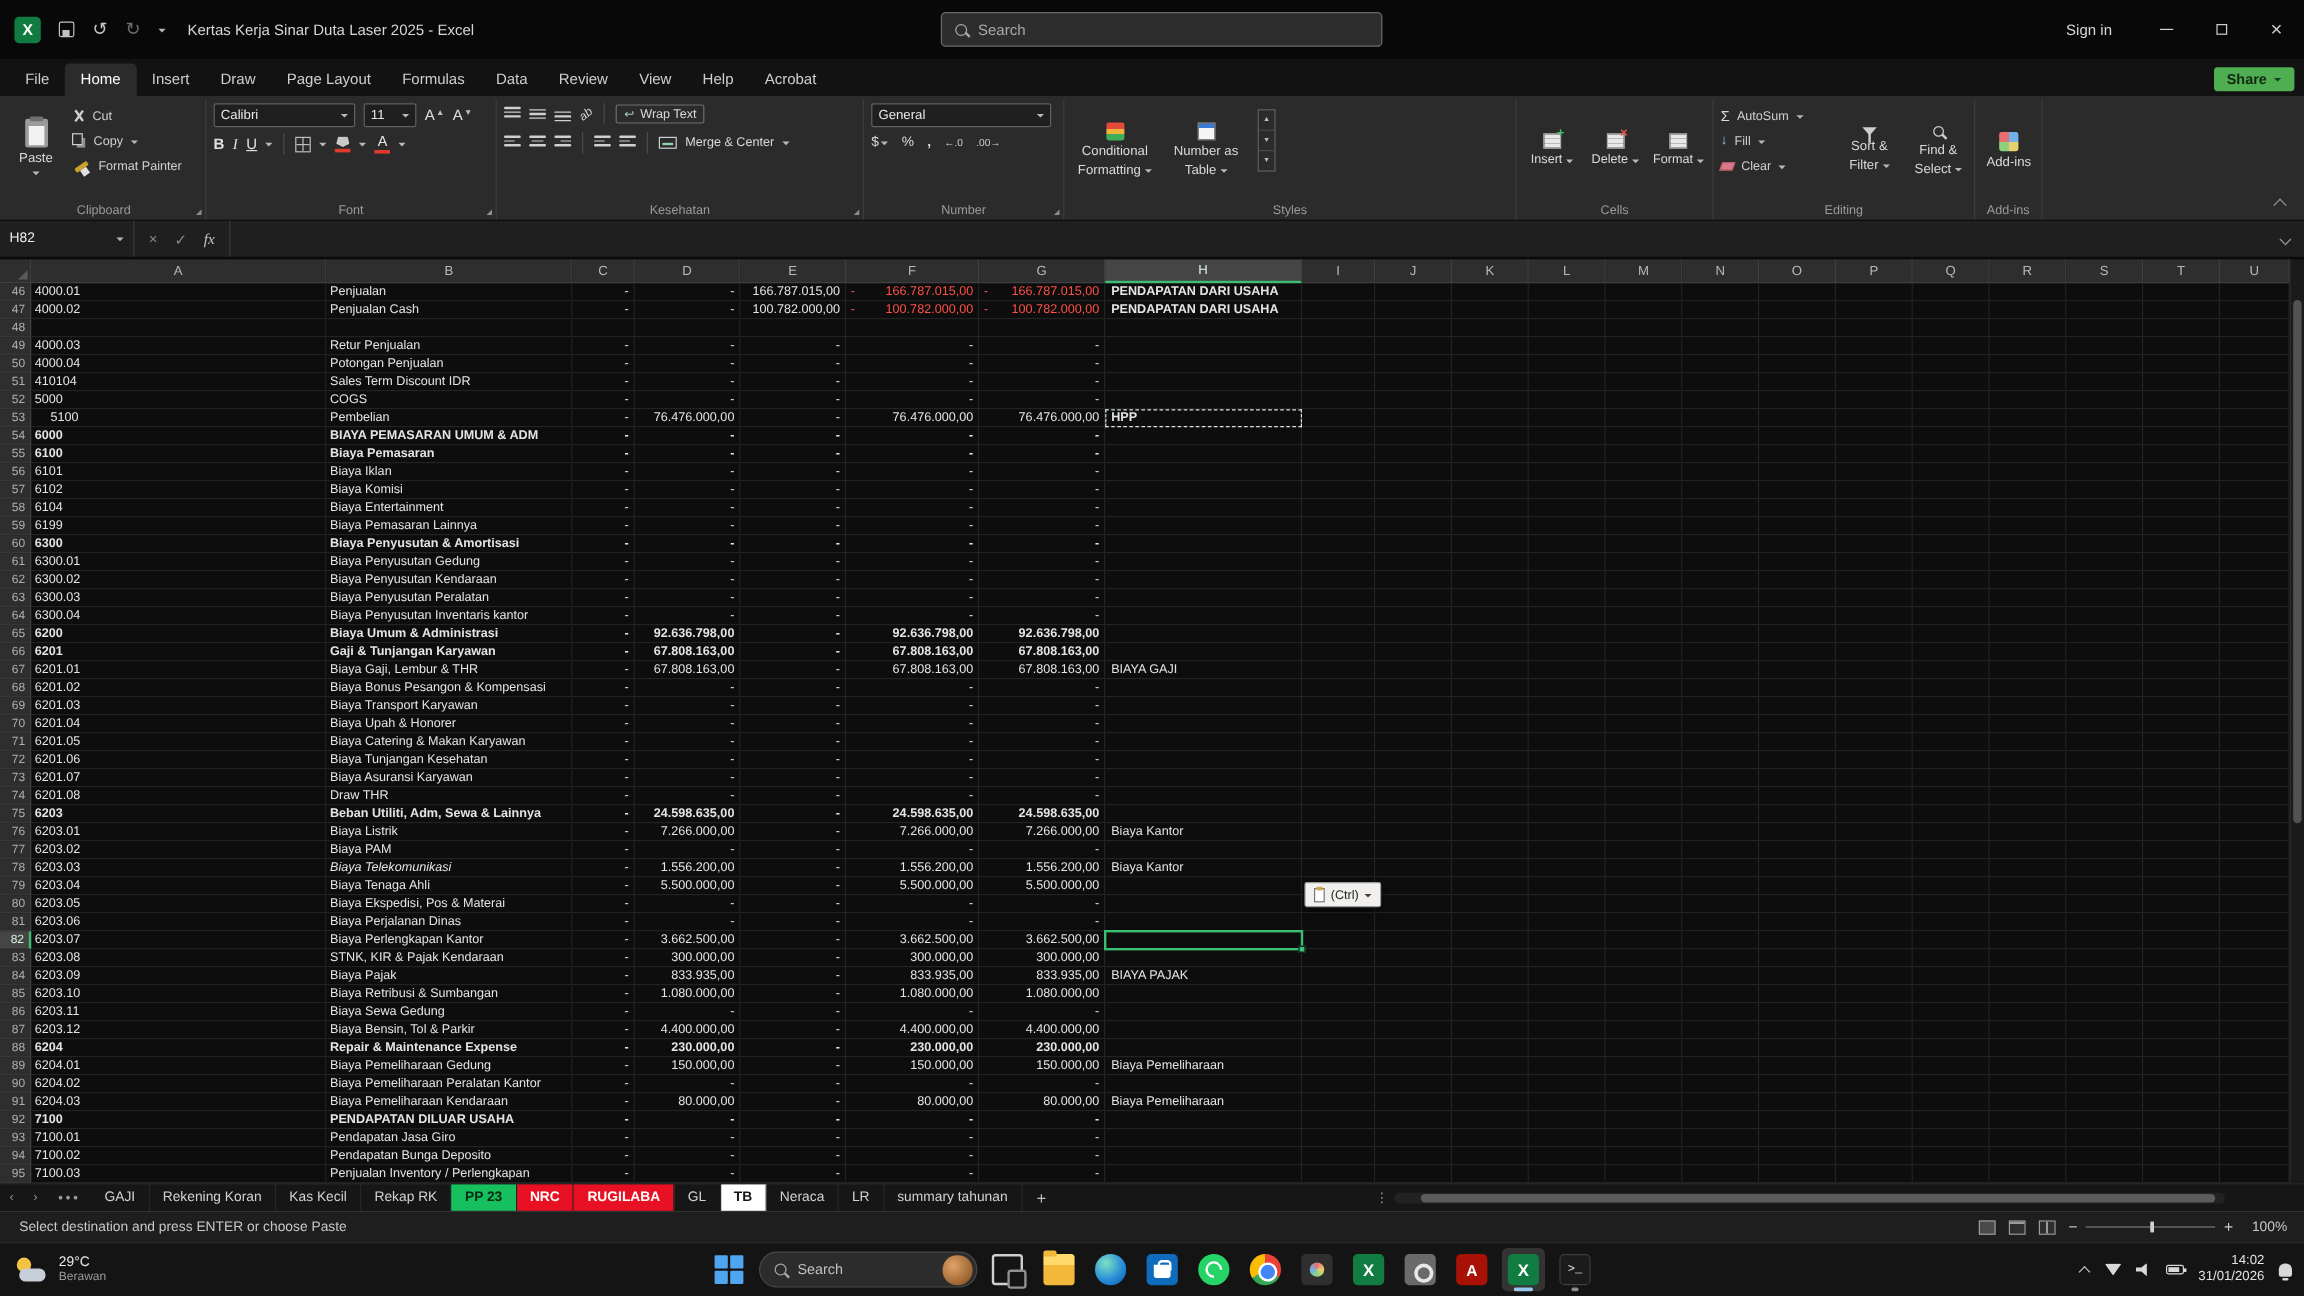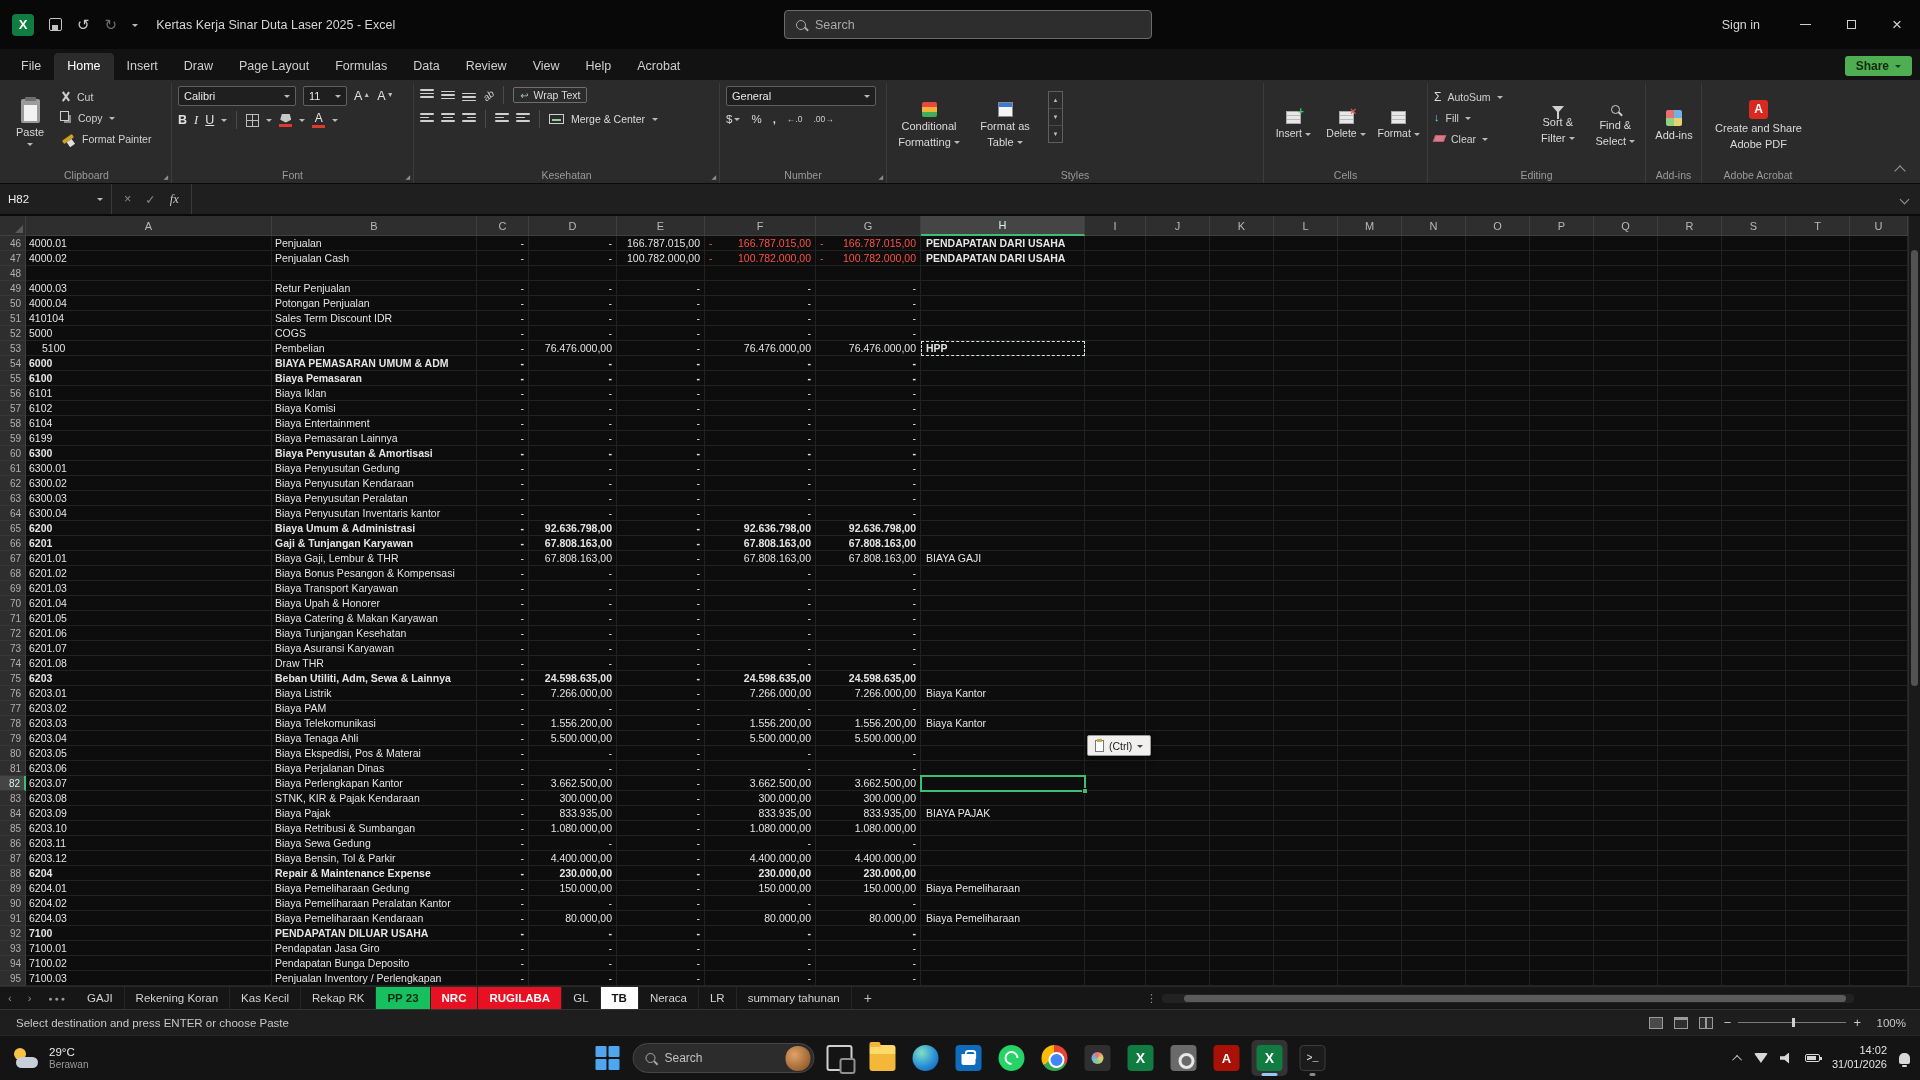--- a/index.html
+++ b/index.html
@@ -441,21 +441,21 @@
       <div class="bigbtn" style="width:72px">
         <span class="ic-cf"></span>
         <span>Conditional</span>
         <span style="display:flex;gap:3px;align-items:center">
             <span>Formatting</span>
             <span class="caret-d"></span>
           </span>
       </div>
       <div class="bigbtn" style="width:64px">
         <span class="ic-ft"></span>
-        <span>Format as</span>
+        <span>Number as</span>
         <span style="display:flex;gap:3px;align-items:center">
             <span>Table</span>
             <span class="caret-d"></span>
           </span>
       </div>
       <div style="display:flex;align-items:flex-start;padding-top:5px">
         <div class="gstrip">
             <span>▲</span>
             <span>▼</span>
             <span>▼</span>
@@ -527,28 +527,20 @@
     </div>
 
     <div class="rgroup" style="width:56px;display:grid;place-items:center">
       <div class="bigbtn">
         <span class="ic-addins"></span>
         <span>Add-ins</span>
       </div>
       <span class="glabel">Add-ins</span>
     </div>
 
-    <div class="rgroup" style="width:112px;display:grid;place-items:center;border-right:none">
-      <div class="bigbtn">
-        <span class="ic-pdf"></span>
-        <span>Create and Share</span>
-        <span>Adobe PDF</span>
-      </div>
-      <span class="glabel">Adobe Acrobat</span>
-    </div>
 
     <span class="chev-u"></span>
   </div>
 
   <div id="fbar">
     <div class="namebox">
       <span>H82</span>
       <span class="caret-d"></span>
     </div>
     <div class="fxbtns">
@@ -1364,21 +1356,21 @@
           <div class="g-c" style="width: 64px;"></div>
           <div class="g-c" style="width: 64px;"></div>
           <div class="g-c" style="width: 64px;"></div>
           <div class="g-c" style="width: 64px;"></div>
           <div class="g-c" style="width: 64px;"></div>
           <div class="g-c" style="width: 58px;"></div>
         </div>
         <div class="g-row">
           <div class="g-rh">78</div>
           <div class="g-c a" style="width: 246px;">6203.03</div>
-          <div class="g-c b" style="width: 205px;">Biaya Telekomunikasi</div>
+          <div class="g-c b" style="width: 205px; font-style: italic;">Biaya Telekomunikasi</div>
           <div class="g-c num" style="width: 52px;">-</div>
           <div class="g-c num" style="width: 88px;">1.556.200,00</div>
           <div class="g-c num" style="width: 88px;">-</div>
           <div class="g-c num" style="width: 111px;">1.556.200,00</div>
           <div class="g-c num" style="width: 105px;">1.556.200,00</div>
           <div class="g-c hcol" style="width: 164px;">Biaya Kantor</div>
           <div class="g-c" style="width: 61px;"></div>
           <div class="g-c" style="width: 64px;"></div>
           <div class="g-c" style="width: 64px;"></div>
           <div class="g-c" style="width: 64px;"></div>

